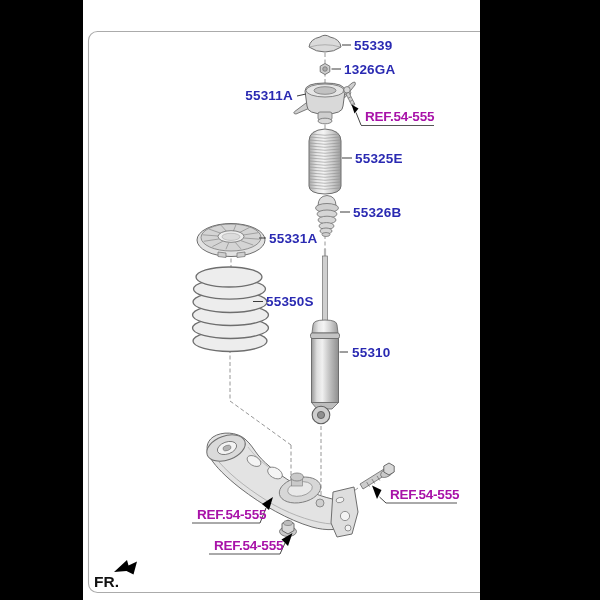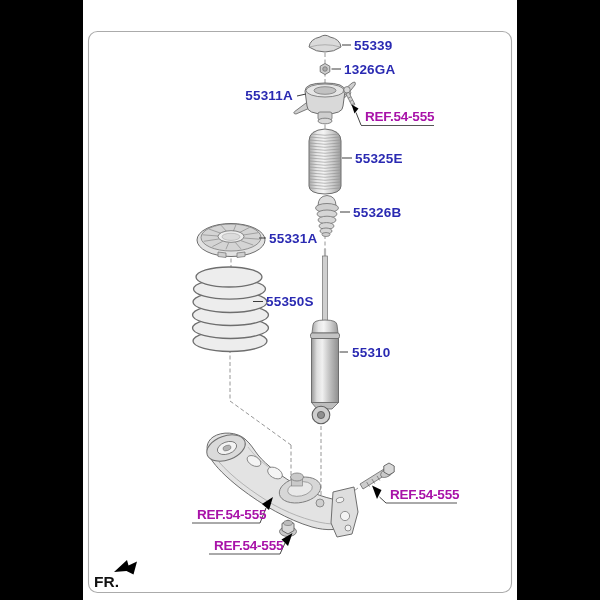--- a/index.html
+++ b/index.html
@@ -1,16 +1,16 @@
 <!DOCTYPE html>
 <html style="--part-label: #2a2ab2; --ref-label: #a812a8; --background: #000000; --panel: #ffffff; --panel-border: #ababab; --line: #3d3d3d; --part-fill: #e0e0e0; --part-stroke: #6e6e6e;"><head>
 <meta charset="utf-8">
 <style>
   html,body{margin:0;padding:0;background:#000;}
-  .stage{position:relative;width:600px;height:600px;background:var(--background,#000);overflow:hidden;
+  .stage{position:relative;width:480px;height:600px;background:var(--background,#000);overflow:hidden;
          font-family:"Liberation Sans",sans-serif;text-align:right;}
   .panel{position:absolute;left:83px;top:0;width:434px;height:600px;background:var(--panel,#fff);}
   svg{position:absolute;left:0;top:0;}
   .plabel{fill:var(--part-label,#2a2ab2);font:bold 13.5px "Liberation Sans",sans-serif;letter-spacing:.2px;}
   .ref{fill:var(--ref-label,#a812a8);font:bold 13.5px "Liberation Sans",sans-serif;letter-spacing:-.2px;}
   .frlabel{fill:#111;font:bold 15.5px "Liberation Sans",sans-serif;}
   .leader{stroke:var(--line,#3d3d3d);stroke-width:1;}
   .dash{stroke:#8a8a8a;stroke-width:.9;stroke-dasharray:4 2.5;fill:none;}
   .under{stroke:#555;stroke-width:1;}
   .conn{stroke:#444;stroke-width:1;}

